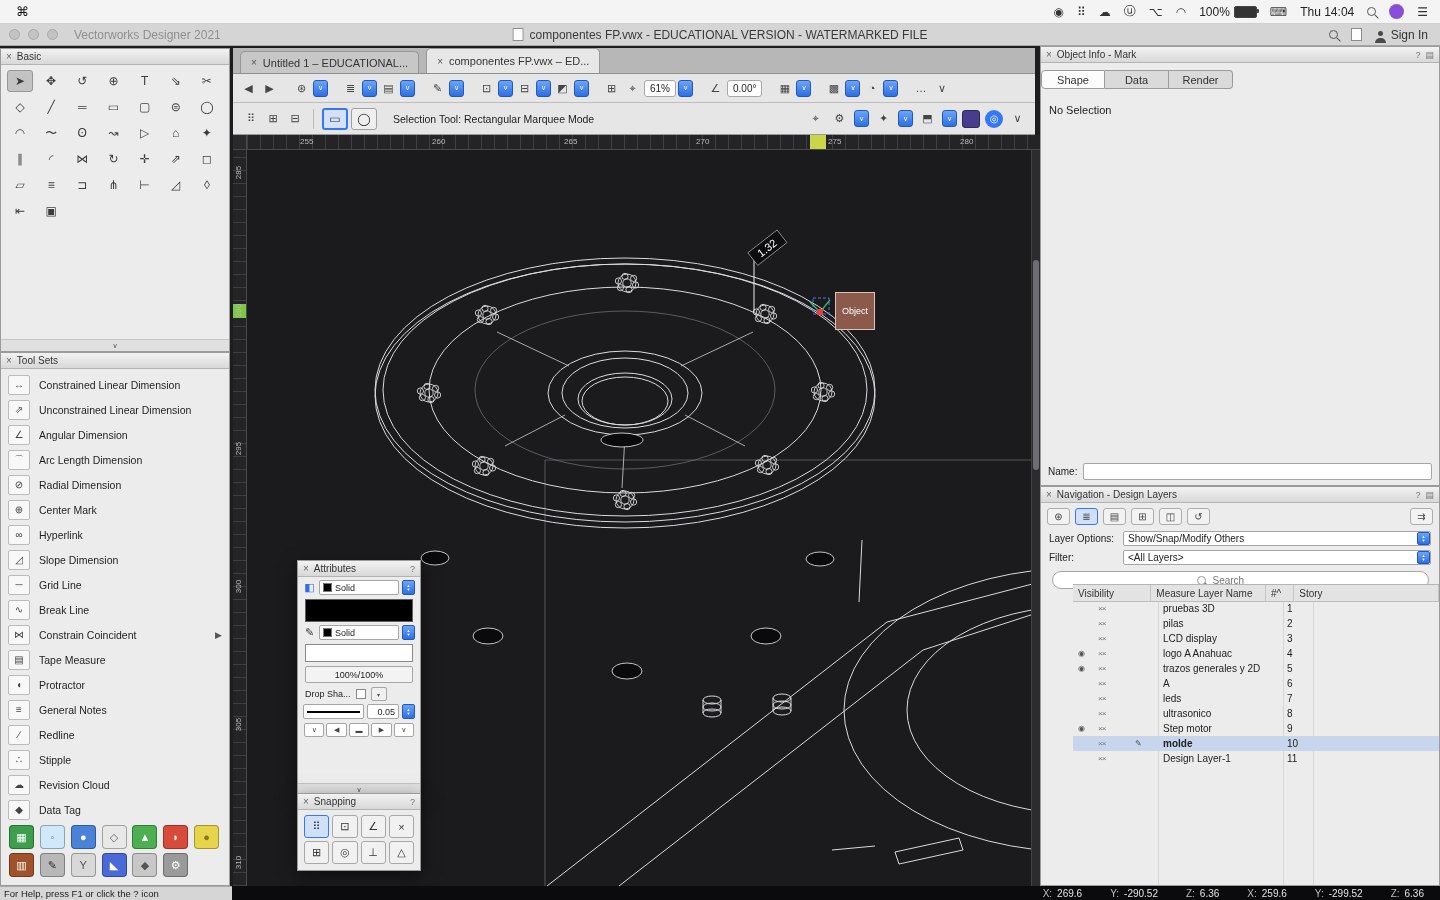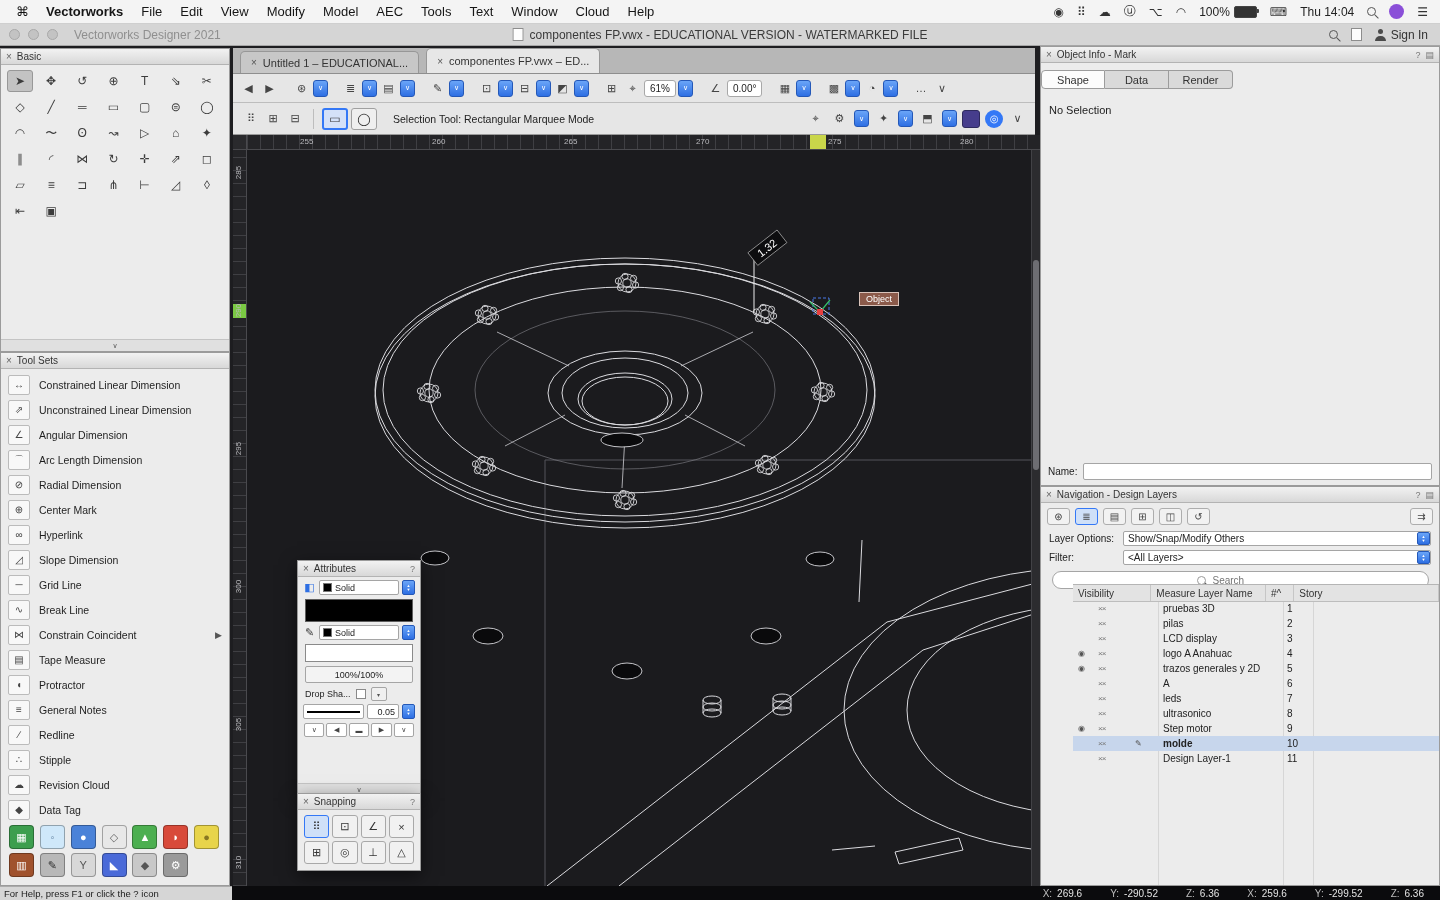--- a/index.html
+++ b/index.html
@@ -69,21 +69,21 @@
   .corner{position:absolute;left:233px;top:135px;width:14px;height:15px;background:#2a2a2d;border-right:1px solid #4a4a4e;border-bottom:1px solid #4a4a4e;box-sizing:border-box;}
   .ruler-top{position:absolute;left:247px;top:135px;width:793px;height:15px;background:#242427;background-image:repeating-linear-gradient(90deg,#3f3f43 0 1px,transparent 1px 13px);border-bottom:1px solid #4a4a4e;box-sizing:border-box;overflow:hidden;}
   .rt-label{position:absolute;top:2px;font-size:8px;color:#b9b9bd;}
   .rt-mark{position:absolute;left:563px;top:0;width:16px;height:14px;background:#c9d64a;}
   .ruler-left{position:absolute;left:233px;top:150px;width:14px;height:736px;background:#242427;background-image:repeating-linear-gradient(0deg,#3f3f43 0 1px,transparent 1px 13px);border-right:1px solid #4a4a4e;box-sizing:border-box;overflow:hidden;}
   .rl-label{position:absolute;left:-1px;font-size:8px;color:#b9b9bd;transform:rotate(-90deg);transform-origin:center;}
   .rl-mark{position:absolute;top:154px;left:0;width:13px;height:14px;background:#7ac943;}
   .canvas-view{position:absolute;left:247px;top:150px;width:793px;height:736px;background:#1b1b1e;overflow:hidden;}
   .vscroll{position:absolute;right:0;top:0;width:9px;height:736px;background:#2c2c2f;border-left:1px solid #424246;box-sizing:border-box;}
   .vthumb{position:absolute;right:1px;top:110px;width:6px;height:210px;background:#6d6d72;border-radius:3px;}
-  .obj-tooltip{position:absolute;left:612px;top:142px;background:#8b5a4a;border:1px solid #d9c3ba;color:#fff;font-size:9px;padding:1px 6px;white-space:nowrap;}
+  .obj-tooltip{position:absolute;left:588px;top:142px;background:#8b5a4a;border:1px solid #d9c3ba;color:#fff;font-size:9px;padding:13px 6px;white-space:nowrap;}
   
   #attributes-palette{left:297px;top:560px;width:124px;height:236px;box-shadow:0 5px 16px rgba(0,0,0,.5);z-index:20;}
   .attr-row{display:flex;align-items:center;gap:3px;padding:3px 5px 0 5px;}
   .attr-glyph{width:13px;font-size:11px;color:#2e6fe3;text-align:center;flex:none;}
   .attr-glyph.pen{color:#444;}
   .attr-dd{flex:1;height:15px;background:#fff;border:1px solid #a5a5a5;border-radius:2px;font-size:9px;display:flex;align-items:center;gap:3px;padding:0 3px;color:#222;box-sizing:border-box;min-width:0;}
   .mini-swatch{width:9px;height:9px;background:#000;border:1px solid #777;flex:none;box-sizing:border-box;}
   .stepper{width:13px;height:15px;background:linear-gradient(#6aa5f8,#2e6fe3);border:1px solid #2458b8;border-radius:2px;display:flex;flex-direction:column;align-items:center;justify-content:center;color:#fff;font-size:4px;line-height:4px;flex:none;box-sizing:border-box;}
   .fill-swatch{margin:4px 7px 0 7px;height:21px;background:#000;border:1px solid #5f5f5f;}
   .pen-swatch{margin:4px 7px 0 7px;height:16px;background:#fff;border:1px solid #8a8a8a;}
@@ -140,34 +140,20 @@
   .coord{display:flex;gap:5px;white-space:nowrap;}
   .coord .cl{color:#bdbdbd;}
 </style>
 </head>
 <body>
 
 <div id="app">
 
   <div class="menubar">
     <span class="apple">⌘</span>
-    <span id="menu-items" style="display:flex;align-items:center;">
-        <span class="menu-item mb-bold">Vectorworks</span>
-        <span class="menu-item">File</span>
-        <span class="menu-item">Edit</span>
-        <span class="menu-item">View</span>
-        <span class="menu-item">Modify</span>
-        <span class="menu-item">Model</span>
-        <span class="menu-item">AEC</span>
-        <span class="menu-item">Tools</span>
-        <span class="menu-item">Text</span>
-        <span class="menu-item">Window</span>
-        <span class="menu-item">Cloud</span>
-        <span class="menu-item">Help</span>
-      </span>
     <span class="mb-right">
       <span id="mb-icons" style="display:flex;align-items:center;gap:13px;">
           <span class="mb-icon">◉</span>
           <span class="mb-icon">⠿</span>
           <span class="mb-icon">☁</span>
           <span class="mb-icon">ⓤ</span>
           <span class="mb-icon">⌥</span>
           <span class="mb-icon">◠</span>
         </span>
       <span style="display:flex;align-items:center;gap:4px;">
@@ -189,21 +175,21 @@
       <span class="light"></span>
     </span>
     <span class="app-label">Vectorworks Designer 2021</span>
     <span class="doc-title">
       <span class="docicon"></span>
       <span>componentes FP.vwx - EDUCATIONAL VERSION - WATERMARKED FILE</span>
     </span>
     <span class="tb-right">
       <span class="lens"></span>
       <span class="docicon"></span>
-      <span style="display:flex;align-items:center;gap:5px;">
+      <span style="display:flex;align-items:flex-end;gap:5px;">
         <span class="person"></span>
         <span>Sign In</span>
       </span>
     </span>
   </div>
 
   <div class="palette" id="basic-palette">
     <div class="p-header">
       <span class="p-close">×</span>
       <span>Basic</span>

